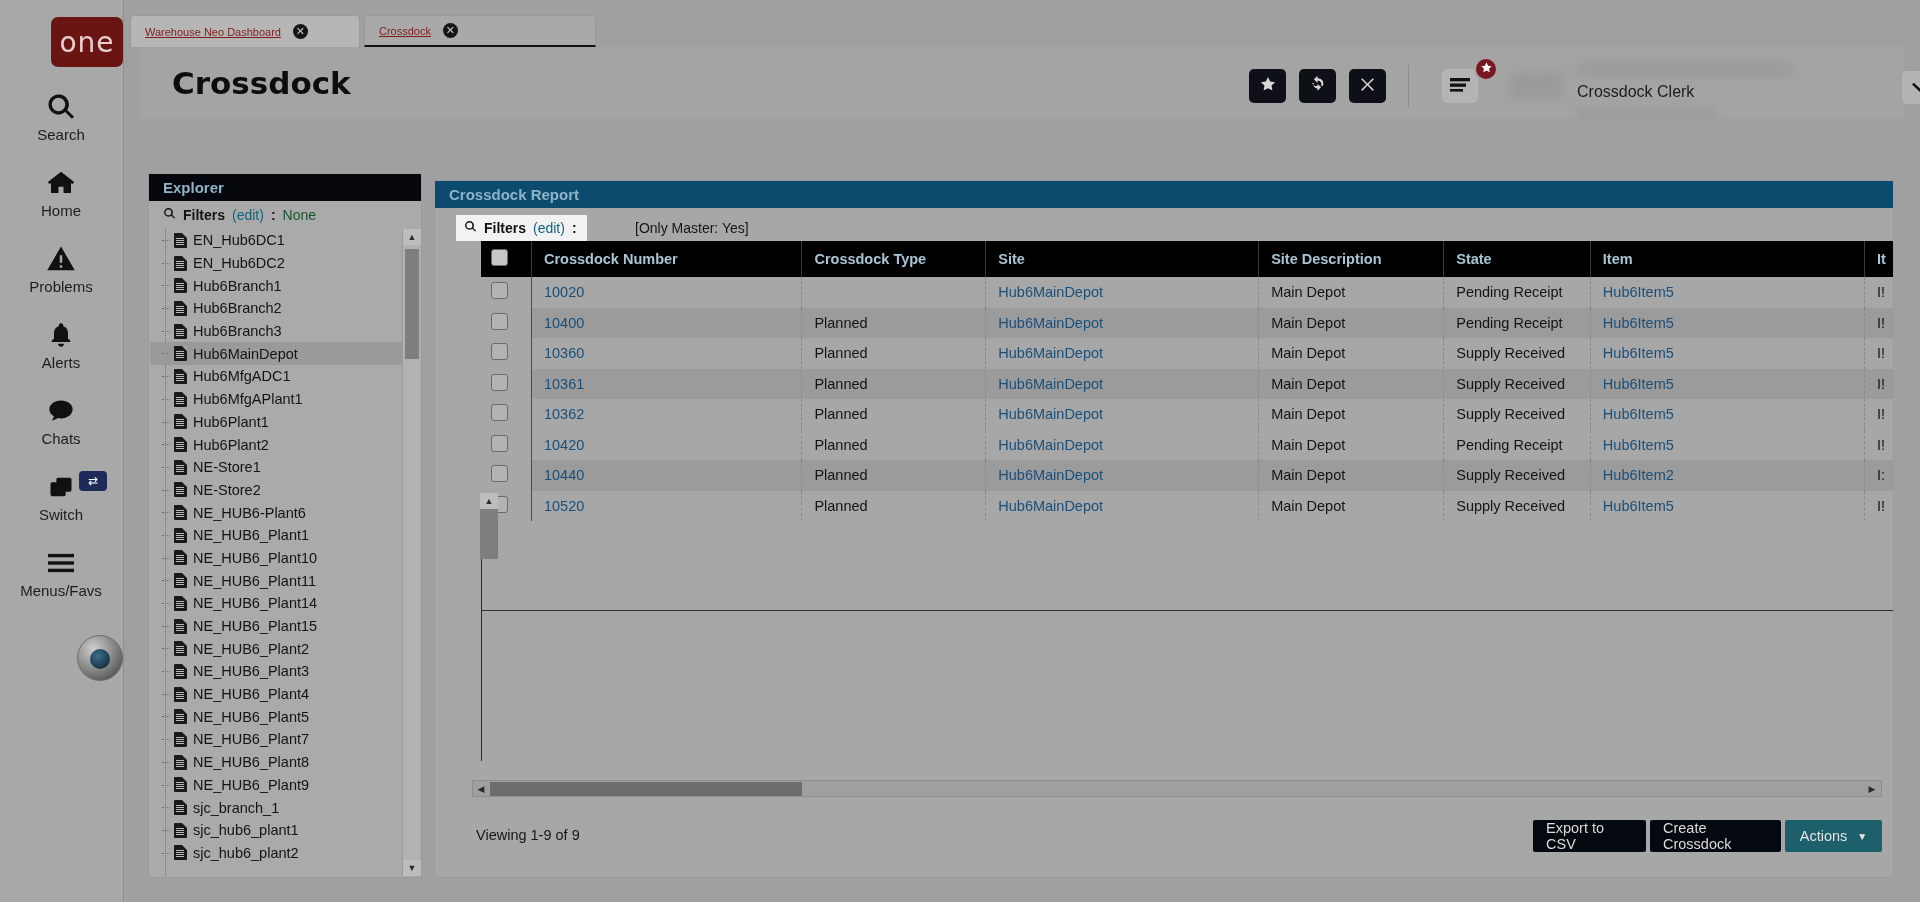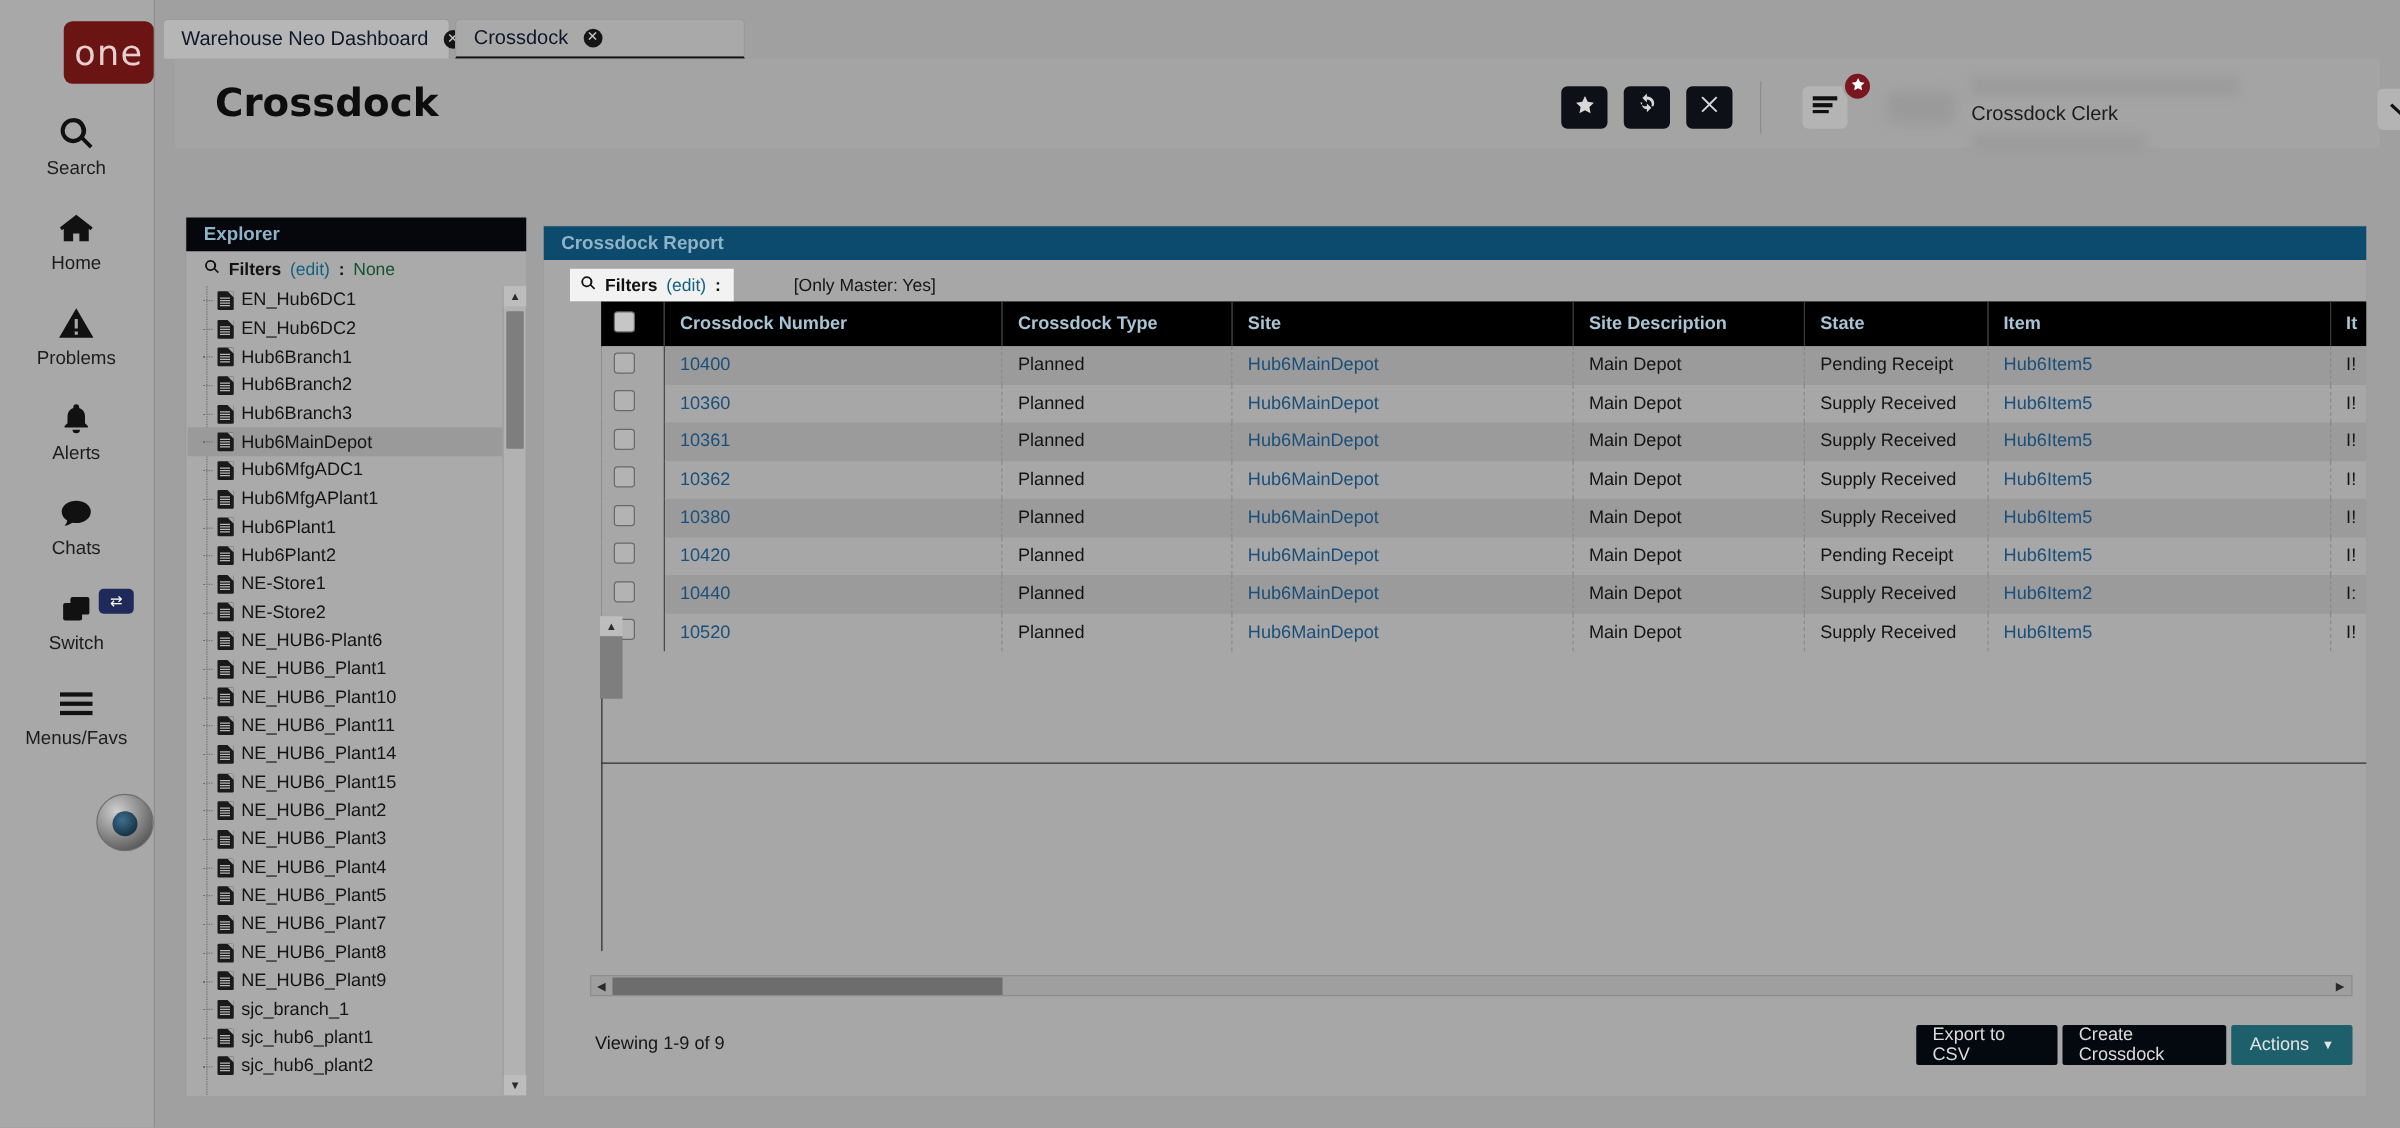--- a/index.html
+++ b/index.html
@@ -58,21 +58,21 @@
     background: #a0a0a0;
   }
   .tab {
     position: absolute; top: 15px; height: 32px;
     background: #b6b6b6; border: 1px solid #9a9a9a;
     border-bottom: none; border-radius: 4px 4px 0 0;
     display: flex; align-items: center; padding: 0 10px 0 14px;
     cursor: pointer;
   }
   .tab.active { background: #a9a9a9; border-bottom: 2px solid #111; }
-  .tab-label { font-size: 16px; color: #0f172a; white-space: nowrap; }
+  .tab-label { font-size: 11px; color: #7f1d1d; white-space: nowrap; text-decoration: underline; }
   .tab-close {
     margin-left: auto; width: 15px; height: 15px; border-radius: 50%;
     background: #151515; color: #c9c9c9; font-size: 11px; line-height: 15px;
     text-align: center; cursor: pointer; flex: 0 0 auto;
   }
   #tab-0 { left: 6px; width: 230px; }
   #tab-0 .tab-close { margin-left: 12px; }
   #tab-1 { left: 240px; width: 232px; }
   #tab-1 .tab-close { margin-left: 12px; }
 
@@ -611,20 +611,30 @@
           <th style="width:225px">Crossdock Number</th>
           <th style="width:153px">Crossdock Type</th>
           <th style="width:227px">Site</th>
           <th style="width:154px">Site Description</th>
           <th style="width:122px">State</th>
           <th style="width:228px">Item</th>
           <th style="width:30px">It</th>
         </tr>
       </thead>
       <tbody id="table-body">
+          <tr class="">
+            <td class="col-check"><span class="chk"></span></td>
+            <td><span class="cell-link">10020</span></td>
+            <td><span></span></td>
+            <td><span class="cell-link">Hub6MainDepot</span></td>
+            <td><span>Main Depot</span></td>
+            <td><span>Pending Receipt</span></td>
+            <td><span class="cell-link">Hub6Item5</span></td>
+            <td><span>I!</span></td>
+          </tr>
           <tr class="alt">
             <td class="col-check"><span class="chk"></span></td>
             <td><span class="cell-link">10400</span></td>
             <td><span>Planned</span></td>
             <td><span class="cell-link">Hub6MainDepot</span></td>
             <td><span>Main Depot</span></td>
             <td><span>Pending Receipt</span></td>
             <td><span class="cell-link">Hub6Item5</span></td>
             <td><span>I!</span></td>
           </tr>
@@ -651,30 +661,20 @@
           <tr class="">
             <td class="col-check"><span class="chk"></span></td>
             <td><span class="cell-link">10362</span></td>
             <td><span>Planned</span></td>
             <td><span class="cell-link">Hub6MainDepot</span></td>
             <td><span>Main Depot</span></td>
             <td><span>Supply Received</span></td>
             <td><span class="cell-link">Hub6Item5</span></td>
             <td><span>I!</span></td>
           </tr>
-          <tr class="alt">
-            <td class="col-check"><span class="chk"></span></td>
-            <td><span class="cell-link">10380</span></td>
-            <td><span>Planned</span></td>
-            <td><span class="cell-link">Hub6MainDepot</span></td>
-            <td><span>Main Depot</span></td>
-            <td><span>Supply Received</span></td>
-            <td><span class="cell-link">Hub6Item5</span></td>
-            <td><span>I!</span></td>
-          </tr>
           <tr class="">
             <td class="col-check"><span class="chk"></span></td>
             <td><span class="cell-link">10420</span></td>
             <td><span>Planned</span></td>
             <td><span class="cell-link">Hub6MainDepot</span></td>
             <td><span>Main Depot</span></td>
             <td><span>Pending Receipt</span></td>
             <td><span class="cell-link">Hub6Item5</span></td>
             <td><span>I!</span></td>
           </tr>

